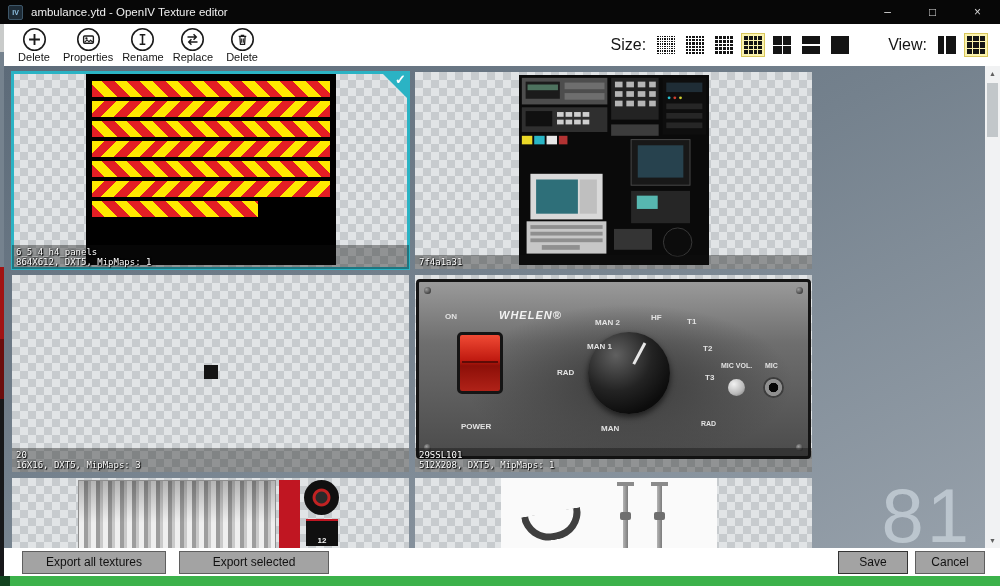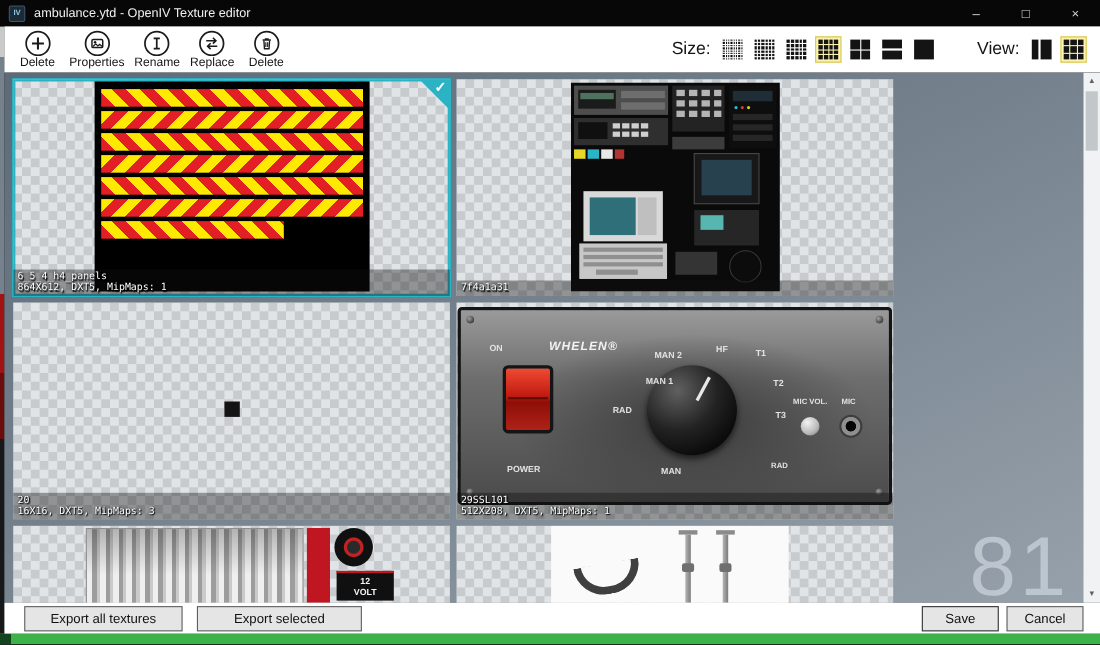--- a/index.html
+++ b/index.html
@@ -88,43 +88,43 @@
   .scr{position:absolute;width:7px;height:7px;border-radius:50%;background:radial-gradient(circle at 35% 35%, #9d9d9d, #1c1c1c);}
 
   
   .t5-img{position:absolute;left:66px;top:0;width:262px;height:100%;}
   .t5-ribs{position:absolute;left:0;top:2px;width:196px;bottom:-40px;border:1px solid #8e8e8e;
     background:linear-gradient(rgba(0,0,0,.25),rgba(0,0,0,0) 18%),
     repeating-linear-gradient(90deg,#efefef 0 5px,#9d9d9d 5px 9px,#cacaca 9px 12px);}
   .t5-red{position:absolute;left:201px;top:2px;width:21px;bottom:-40px;background:#c01622;}
   .t5-reel{position:absolute;left:226px;top:2px;width:35px;height:35px;border-radius:50%;
     background:radial-gradient(circle,#2a2a2a 0 22%,#c22222 26% 34%,#101010 38%);}
-  .t5-badge{position:absolute;left:228px;top:41px;width:52px;height:27px;background:#101010;border-top:2px solid #c01622;
-    color:#f4f4f4;font-size:8px;line-height:10px;font-weight:bold;text-align:center;padding-top:3px;box-sizing:border-box;}
+  .t5-badge{position:absolute;left:228px;top:41px;width:32px;height:27px;background:#101010;border-top:2px solid #c01622;
+    color:#f4f4f4;font-size:8px;line-height:10px;font-weight:bold;text-align:center;padding-top:15px;box-sizing:border-box;}
 
   
   .t6-img{position:absolute;left:86px;top:0;width:216px;height:100%;background:#fafafa;}
   .t6-handle{position:absolute;left:22px;top:34px;width:60px;height:28px;border:7px solid #3f3f3f;border-top:none;
     border-radius:0 0 28px 28px;transform:rotate(-10deg);box-sizing:border-box;}
   .pole{position:absolute;top:8px;width:5px;bottom:-40px;background:linear-gradient(90deg,#b5b5b5,#7b7b7b);}
   .pole::before{content:"";position:absolute;top:-4px;left:-6px;width:17px;height:4px;background:#8b8b8b;}
   .pole::after{content:"";position:absolute;top:26px;left:-3px;width:11px;height:8px;background:#6f6f6f;border-radius:2px;}
 
   
   .scrollbar{position:absolute;top:0;right:0;bottom:0;width:15px;background:#f1f2f3;}
   .sb-btn{height:15px;display:flex;align-items:center;justify-content:center;font-size:7px;color:#606060;}
   .sb-btn.down{position:absolute;bottom:0;left:0;right:0;}
   .sb-thumb{position:absolute;left:2px;right:2px;top:17px;height:54px;background:#c2c7ca;}
 
   
   .footer{position:absolute;left:4px;right:0;bottom:10px;height:28px;background:#fff;display:flex;align-items:center;
     justify-content:space-between;padding:0 15px 0 18px;box-sizing:border-box;}
   .fgroup{display:flex;gap:13px;align-items:center;}
   .fgroup.right{gap:7px;}
-  .btn{height:23px;background:#e5e5e5;border:1px solid #5f5f5f;font-family:"Liberation Sans",sans-serif;
+  .btn{height:23px;background:#a3a3a3;border:1px solid #5f5f5f;font-family:"Liberation Sans",sans-serif;
     font-size:12px;color:#111;padding:0 10px;}
   .btn.wide1{min-width:144px;}
   .btn.wide2{min-width:150px;}
   .btn.small{min-width:70px;}
   .btn.default{border:1px solid #333;}
 </style>
 </head>
 <body>
 
 <div class="screen">

